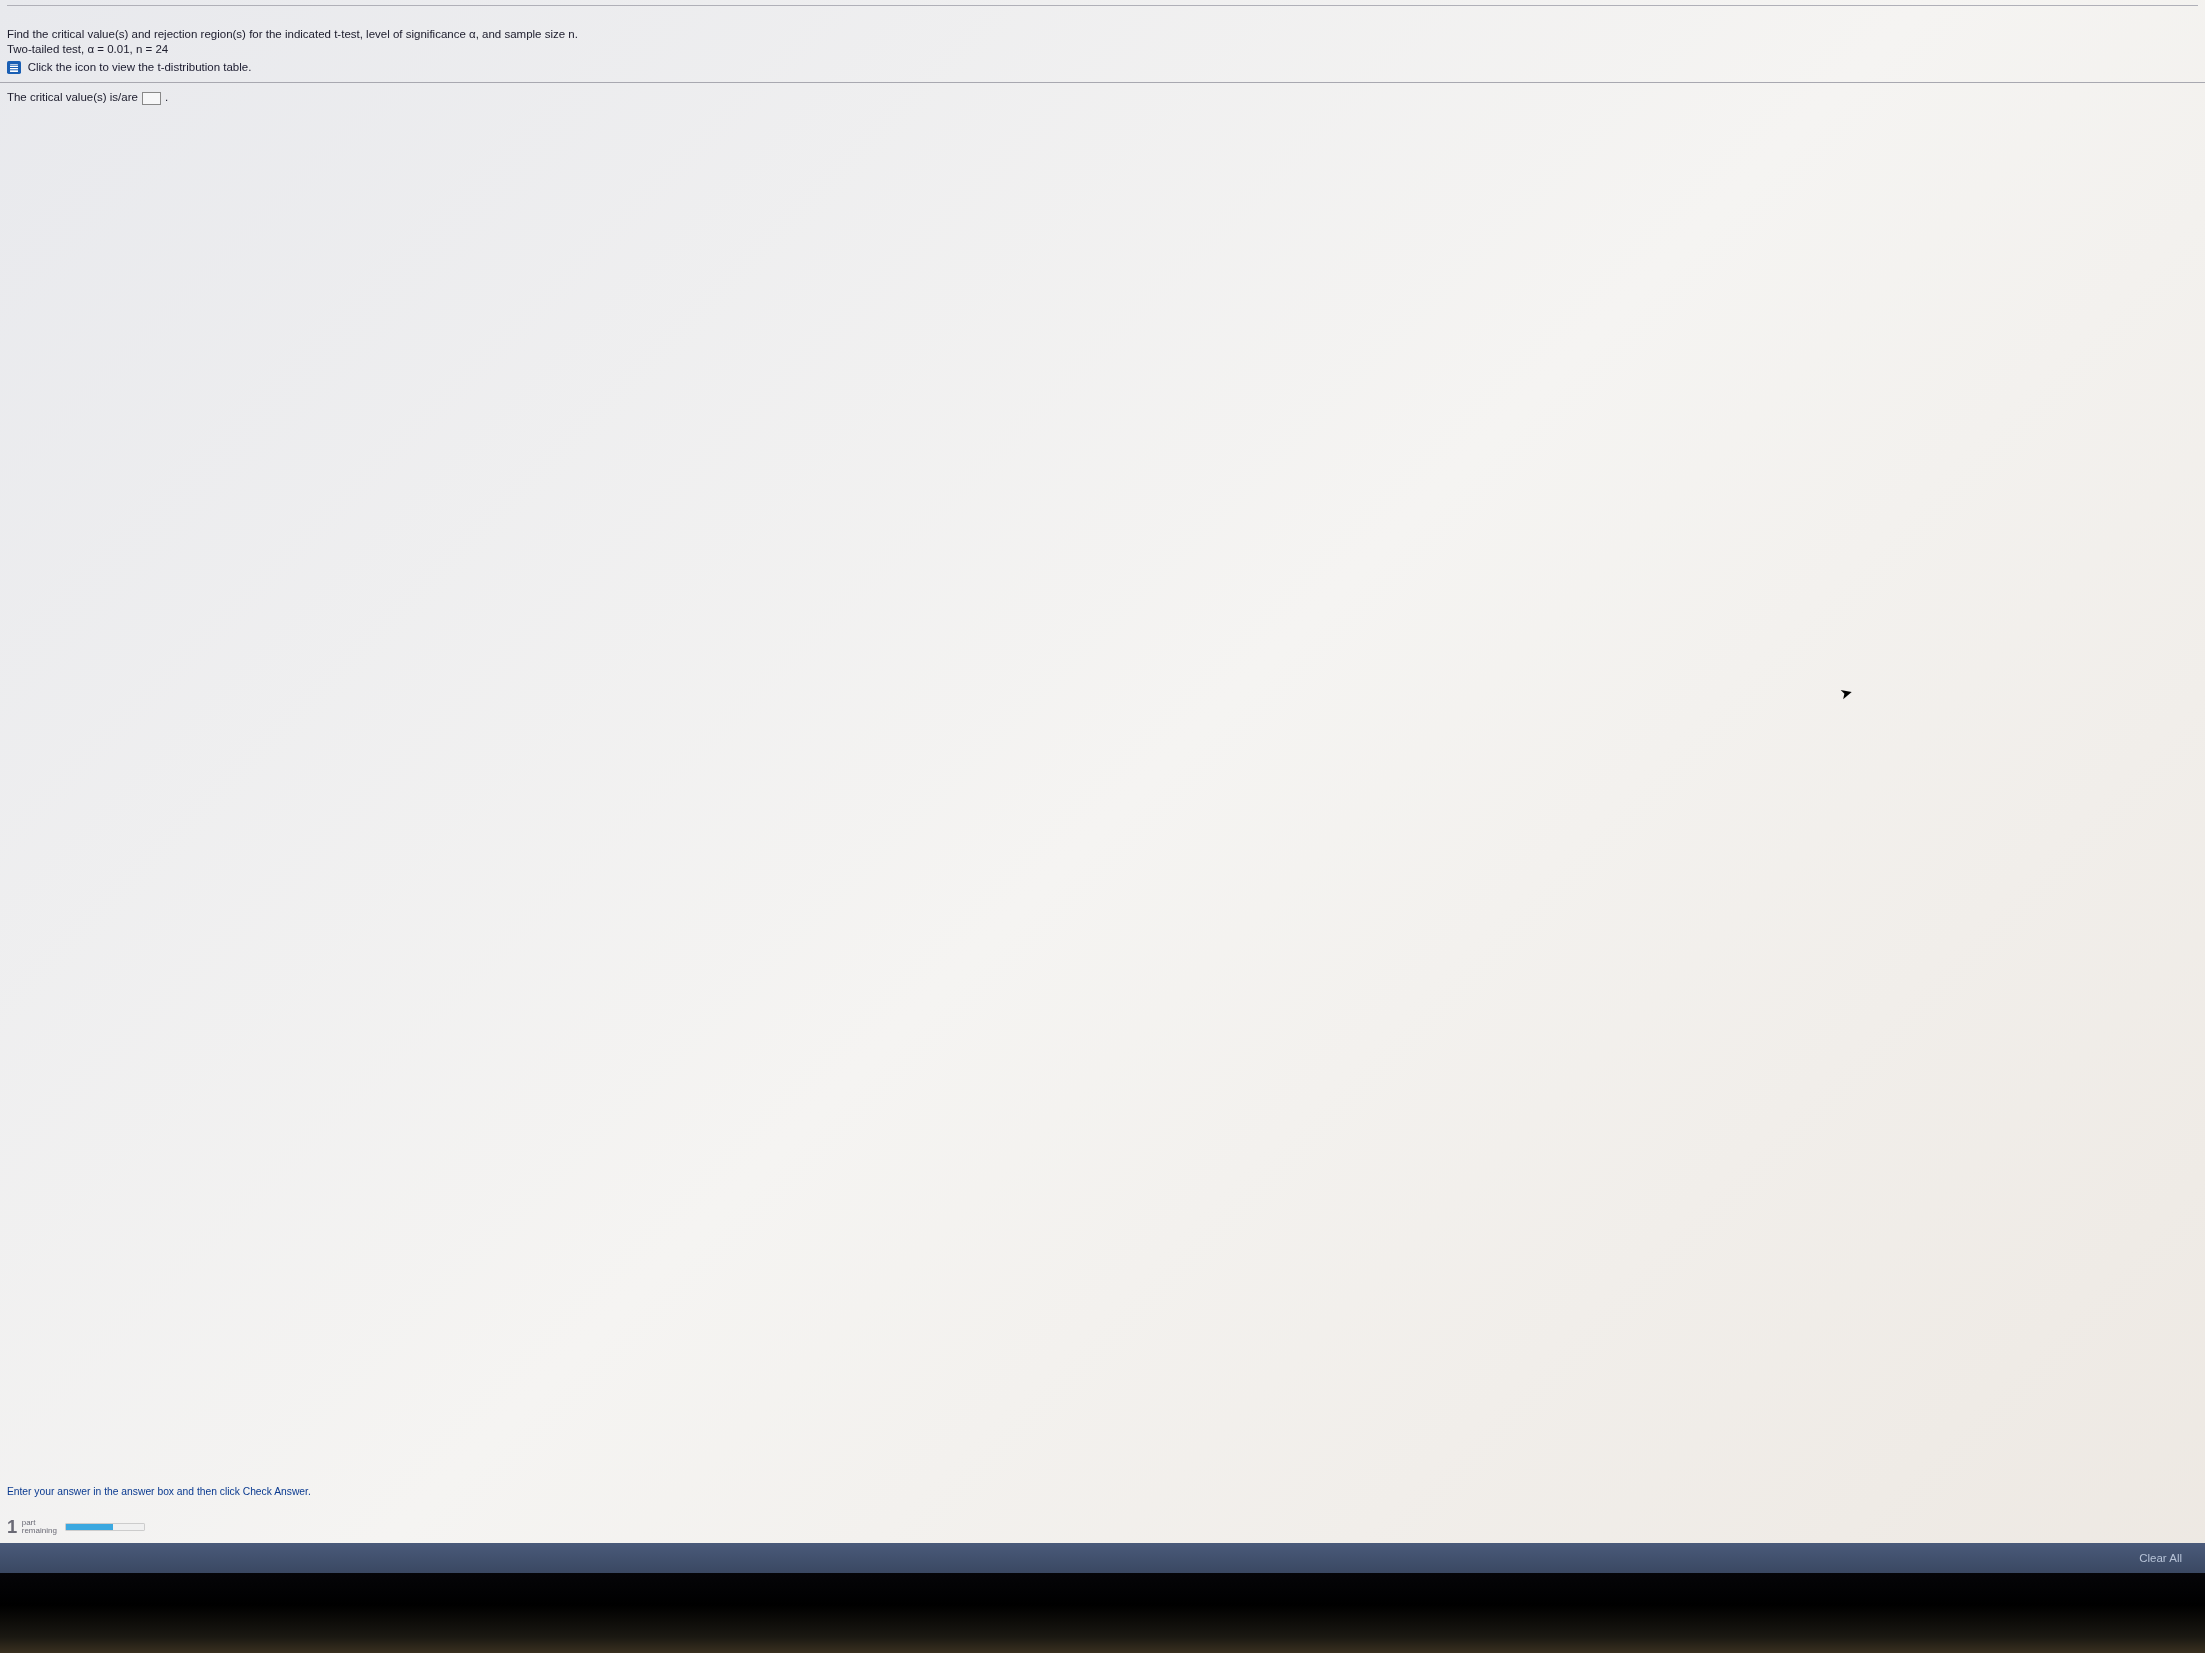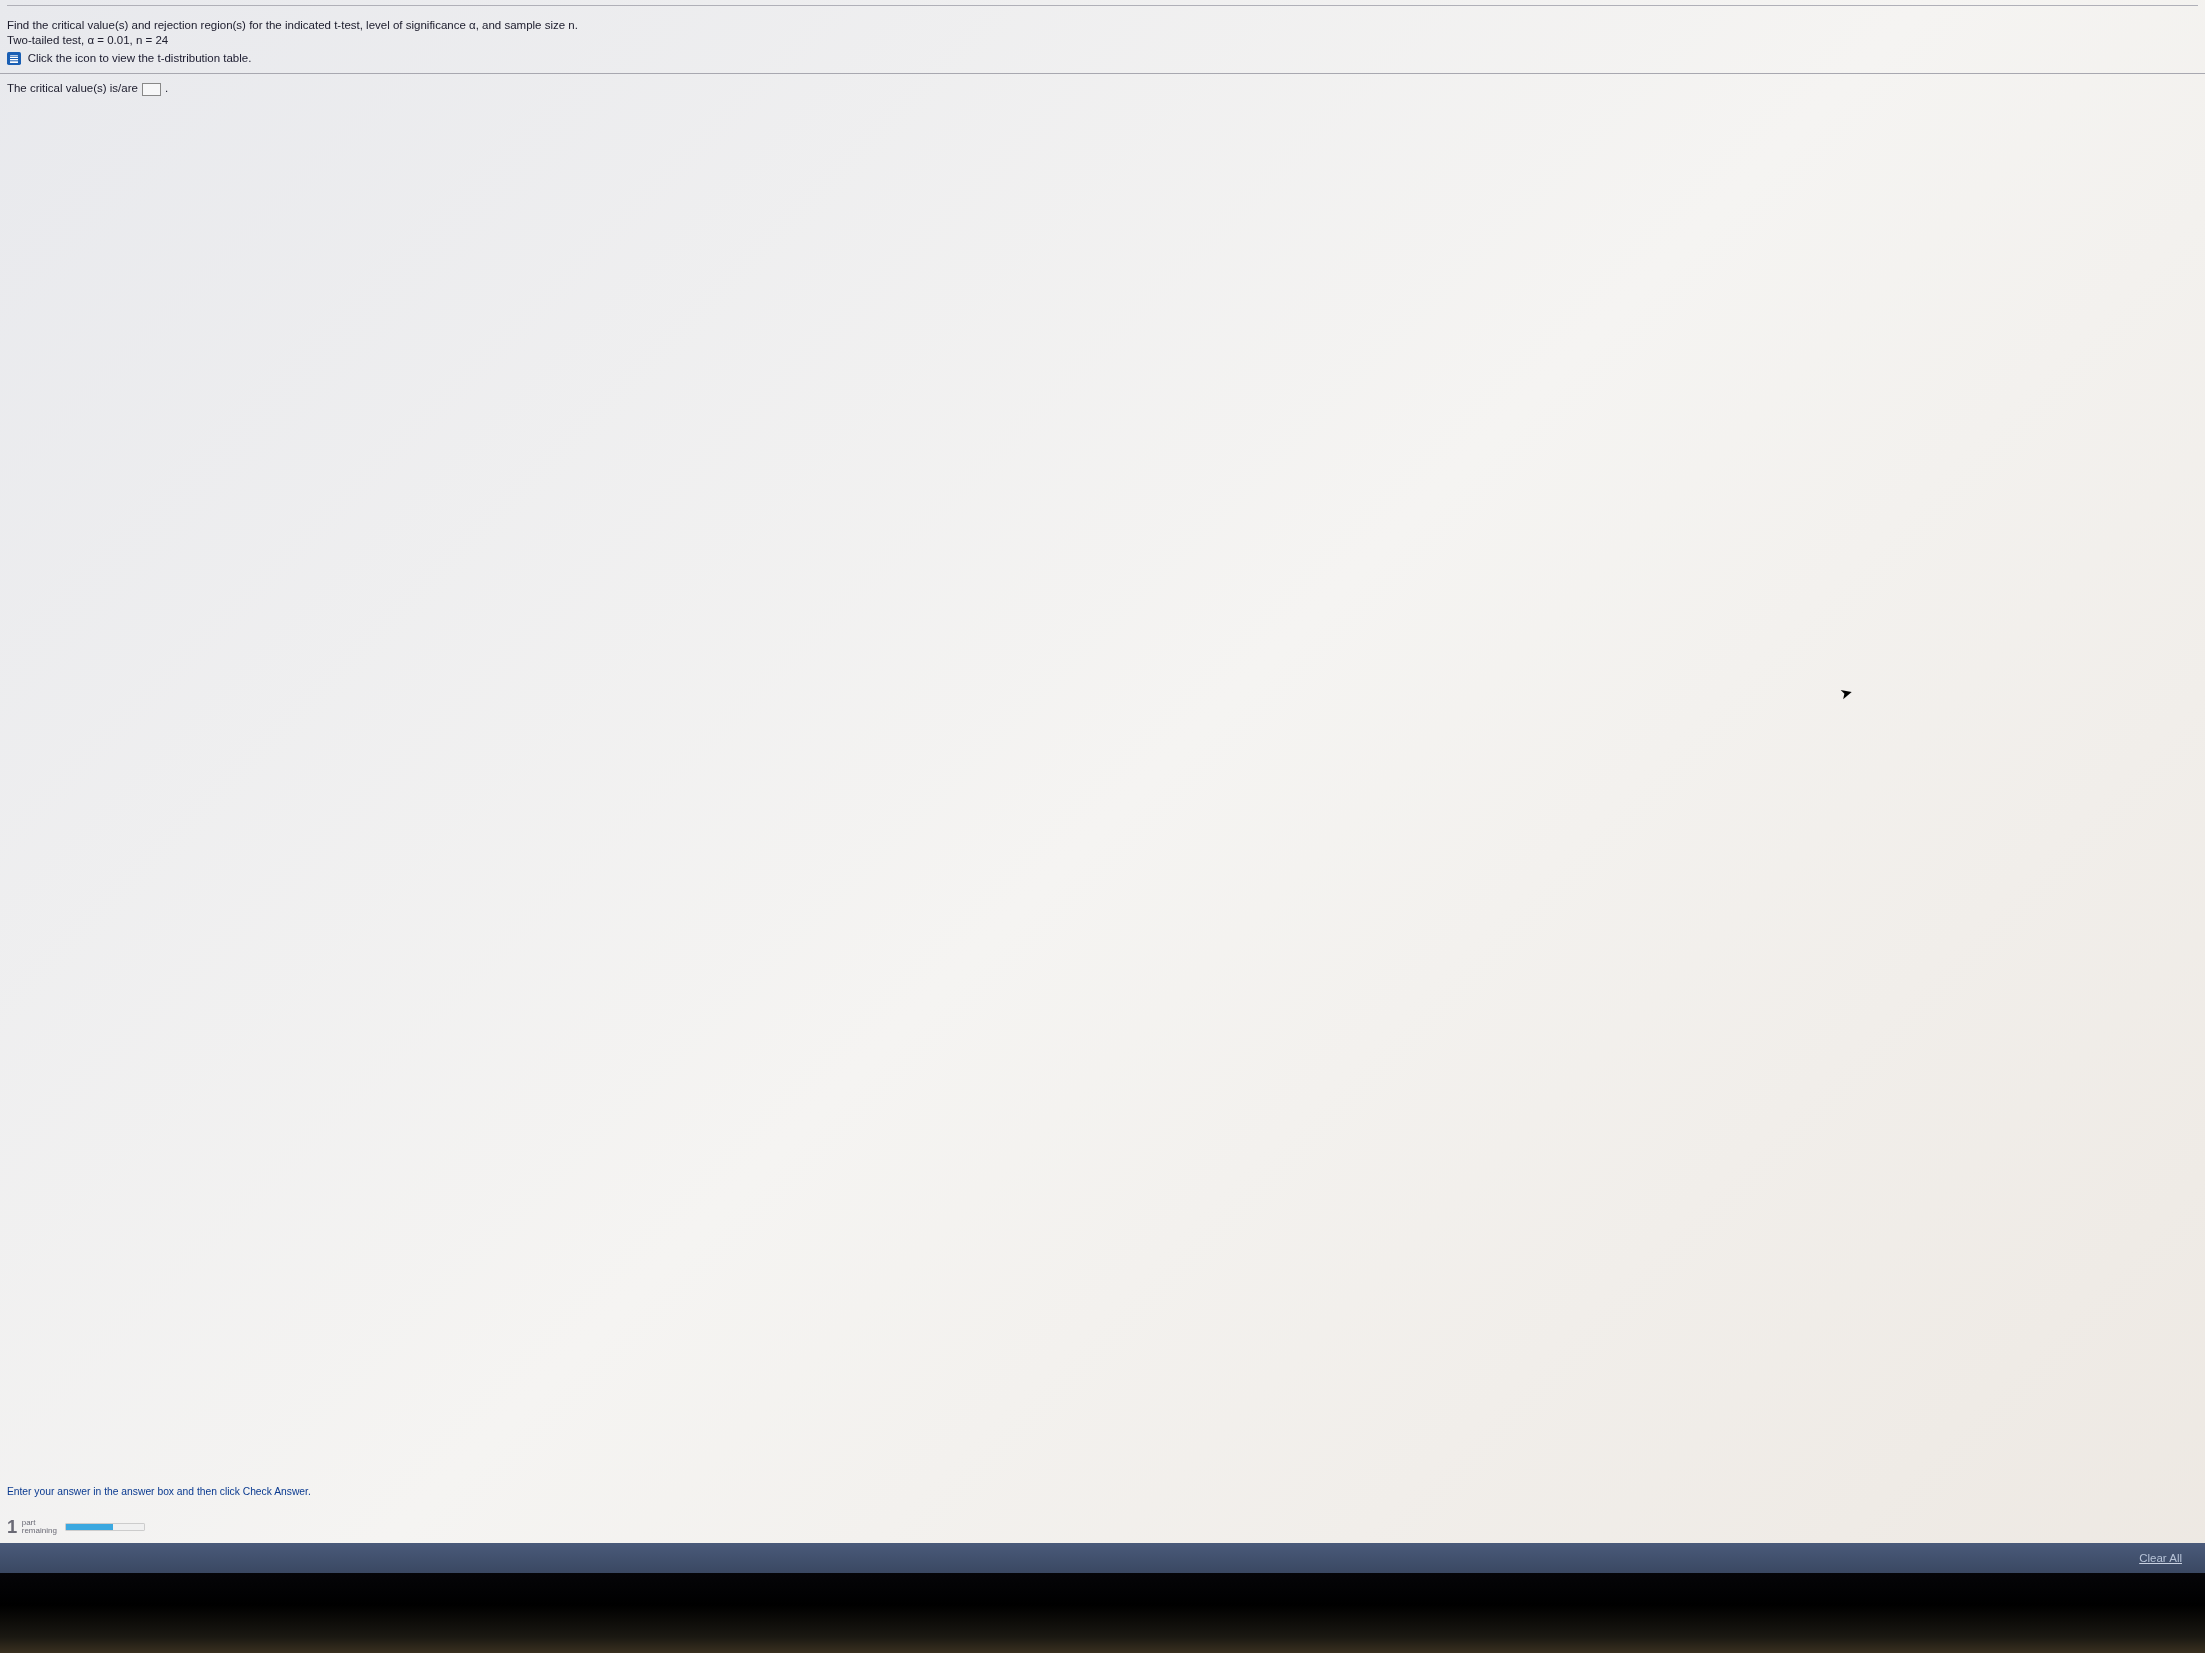--- a/index.html
+++ b/index.html
@@ -18,21 +18,21 @@
     }
     .content-area {
       flex: 1;
       padding: 4.6px 6.9px;
       font-size: 11.5px;
       color: #1a1a2e;
       position: relative;
     }
     .question-header {
       border-top: 0.6px solid #b0b0b8;
-      padding-top: 13px;
+      padding-top: 22px;
       margin-top: 0;
     }
     .question-line1, .question-line2 {
       margin-bottom: 3.4px;
       color: #202030;
       font-size: 11.5px;
     }
     .icon-row {
       display: flex;
       align-items: flex-start;
@@ -139,21 +139,20 @@
     }
     .action-bar {
       background: linear-gradient(180deg, #4a5a7a 0%, #3a4862 100%);
       height: 30px;
       display: flex;
       align-items: center;
       justify-content: flex-end;
       padding: 0 23px 0 27px;
       color: #c8d0e0;
       font-size: 11.5px;
-      text-decoration: underline;
     }
     .clear-all {
       color: #b8c4d8;
     }
     .taskbar {
       background: linear-gradient(180deg, #1a1a22 0%, #0a0a10 100%);
       height: 52px;
       display: flex;
       align-items: flex-start;
       padding: 4.6px 11.5px;

